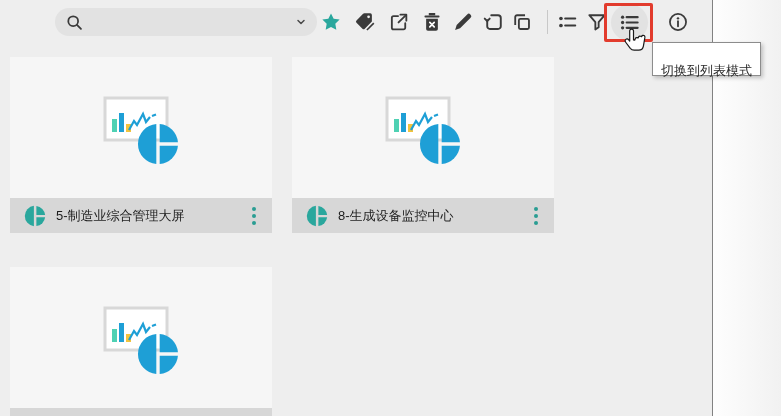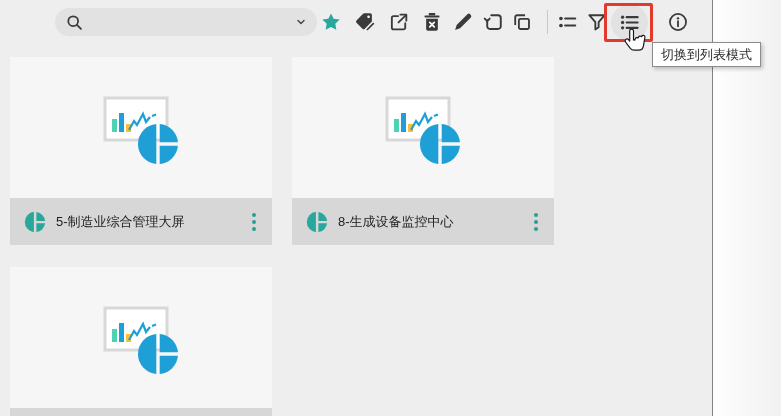--- a/index.html
+++ b/index.html
@@ -35,34 +35,34 @@
   .tbtn.circle-hover {
     top:4px; width:37px; height:37px; border-radius:50%; background:#e2e2e2;
   }
   .tb-divider { position:absolute; left:547px; top:10px; width:1px; height:24px; background:#c8c8c8; }
   .red-box {
     position:absolute; left:604px; top:3px; width:49px; height:39px;
     border:3px solid #e23b2d; border-radius:2px; z-index:4; pointer-events:none;
   }
   .tooltip {
     position:absolute; left:652px; top:42px; height:25px; line-height:23px;
-    background:#ffffff; border:1px solid #8c8c8c; padding:0 8px;
+    background:#ffffff; border:1px solid #8c8c8c; padding:16px 8px;
     font-size:13px; color:#2a2a2a; white-space:nowrap;
     box-shadow:2px 2px 4px rgba(0,0,0,.22); z-index:6;
   }
   .cursor-hand { position:absolute; left:622px; top:27px; z-index:7; pointer-events:none; }
   
   .card { position:absolute; width:262px; height:188px; cursor:pointer; z-index:2; }
   .card-1 { left:10px;  top:57px;  }
   .card-2 { left:292px; top:57px;  }
   .card-3 { left:10px;  top:267px; }
   .card .preview { position:relative; width:262px; height:141px; background:#f6f6f6; }
   .card .thumb { position:absolute; left:93px; top:39px; }
   .card .footer {
-    width:262px; height:47px; background:#d7d7d7;
+    width:262px; height:35px; background:#d7d7d7;
     display:flex; align-items:center; padding:0 8px 0 14px;
   }
   .card .badge { flex:0 0 auto; width:22px; height:22px; margin-right:10px; }
   .card .title { flex:1 1 auto; font-size:13px; color:#1d1d1d; white-space:nowrap; overflow:hidden; }
   .kebab {
     flex:0 0 auto; width:20px; height:30px; display:flex; flex-direction:column;
     align-items:center; justify-content:center; gap:3px; cursor:pointer;
   }
   .kebab i { width:4px; height:4px; border-radius:50%; background:#2a9d93; }
   svg { display:block; }

